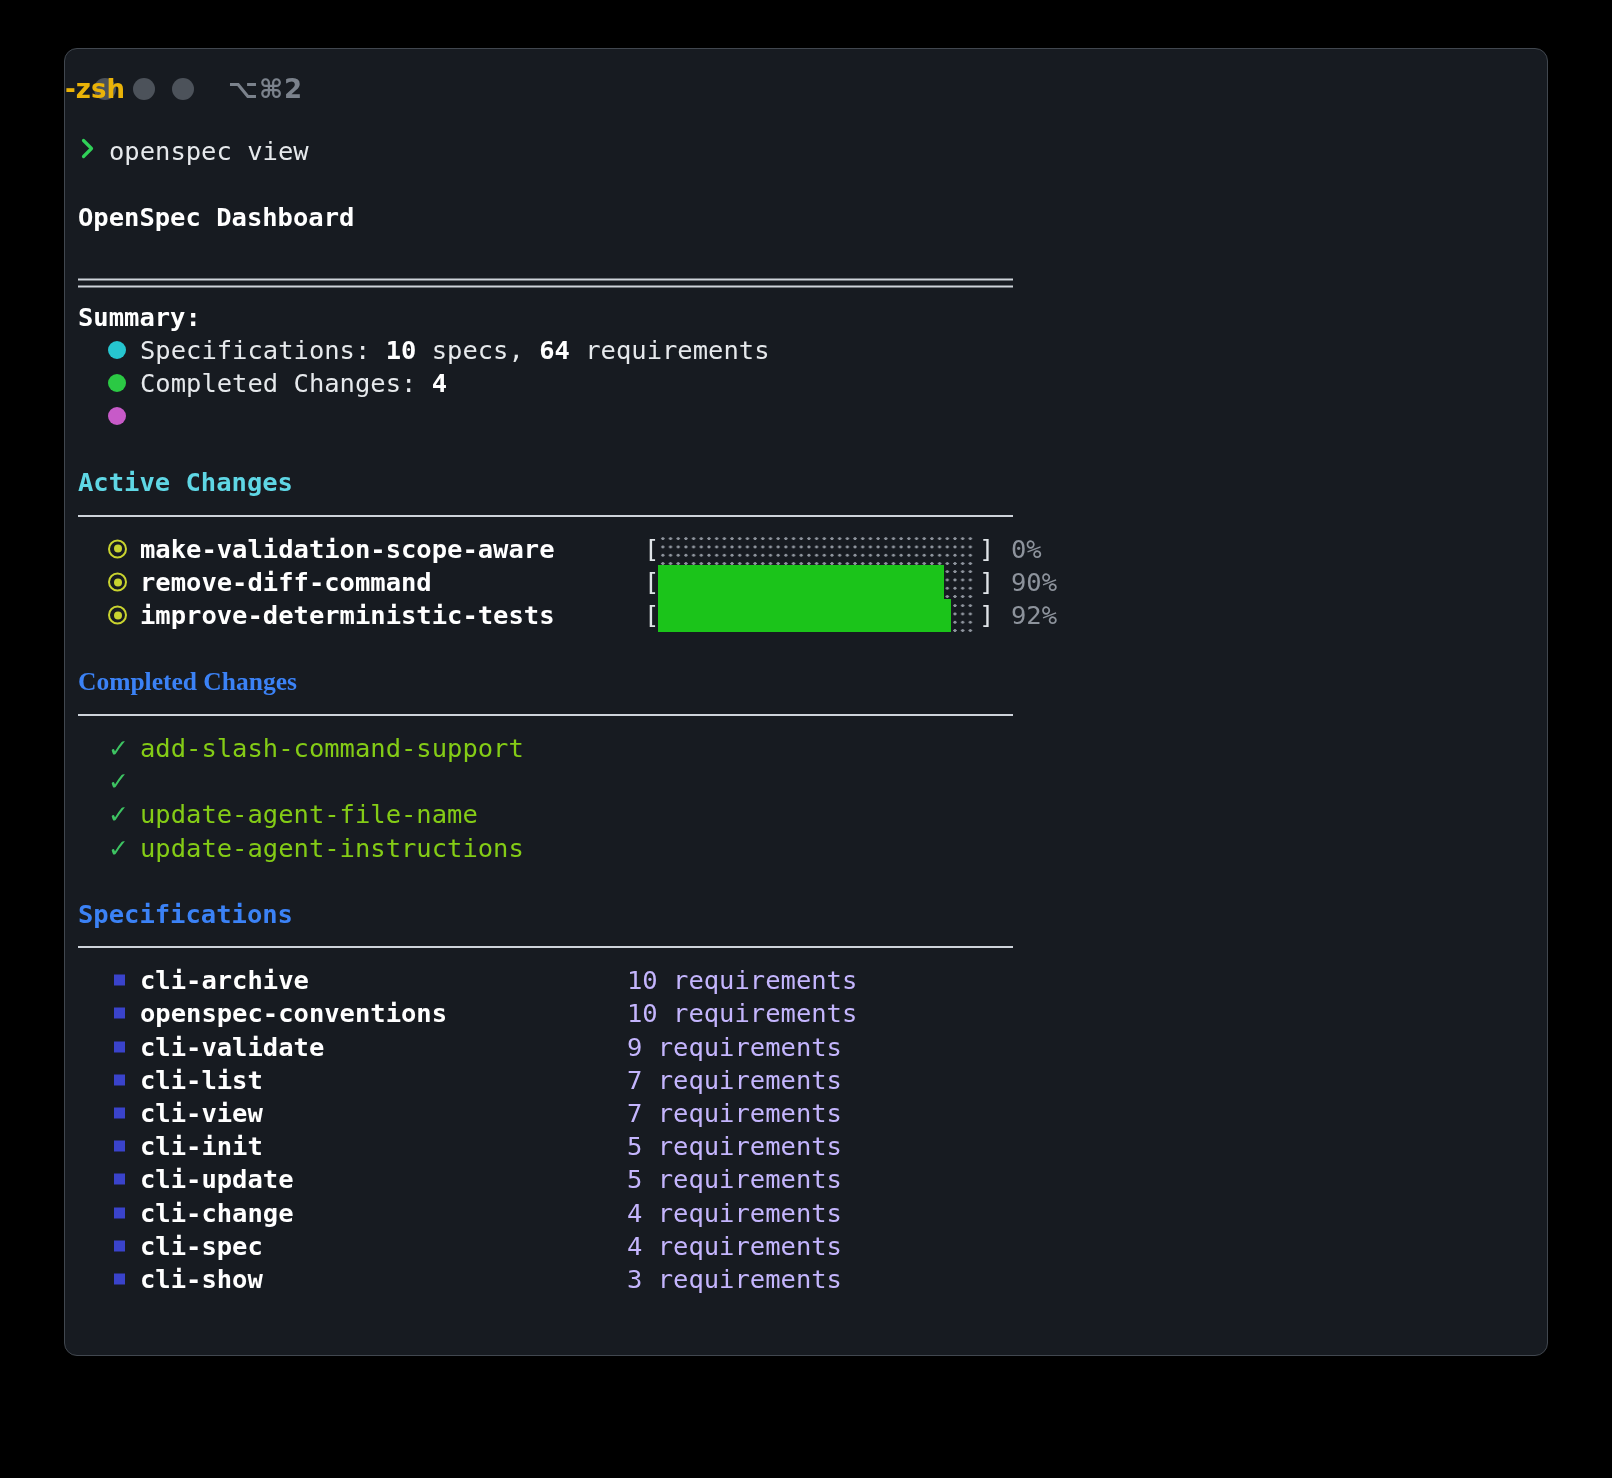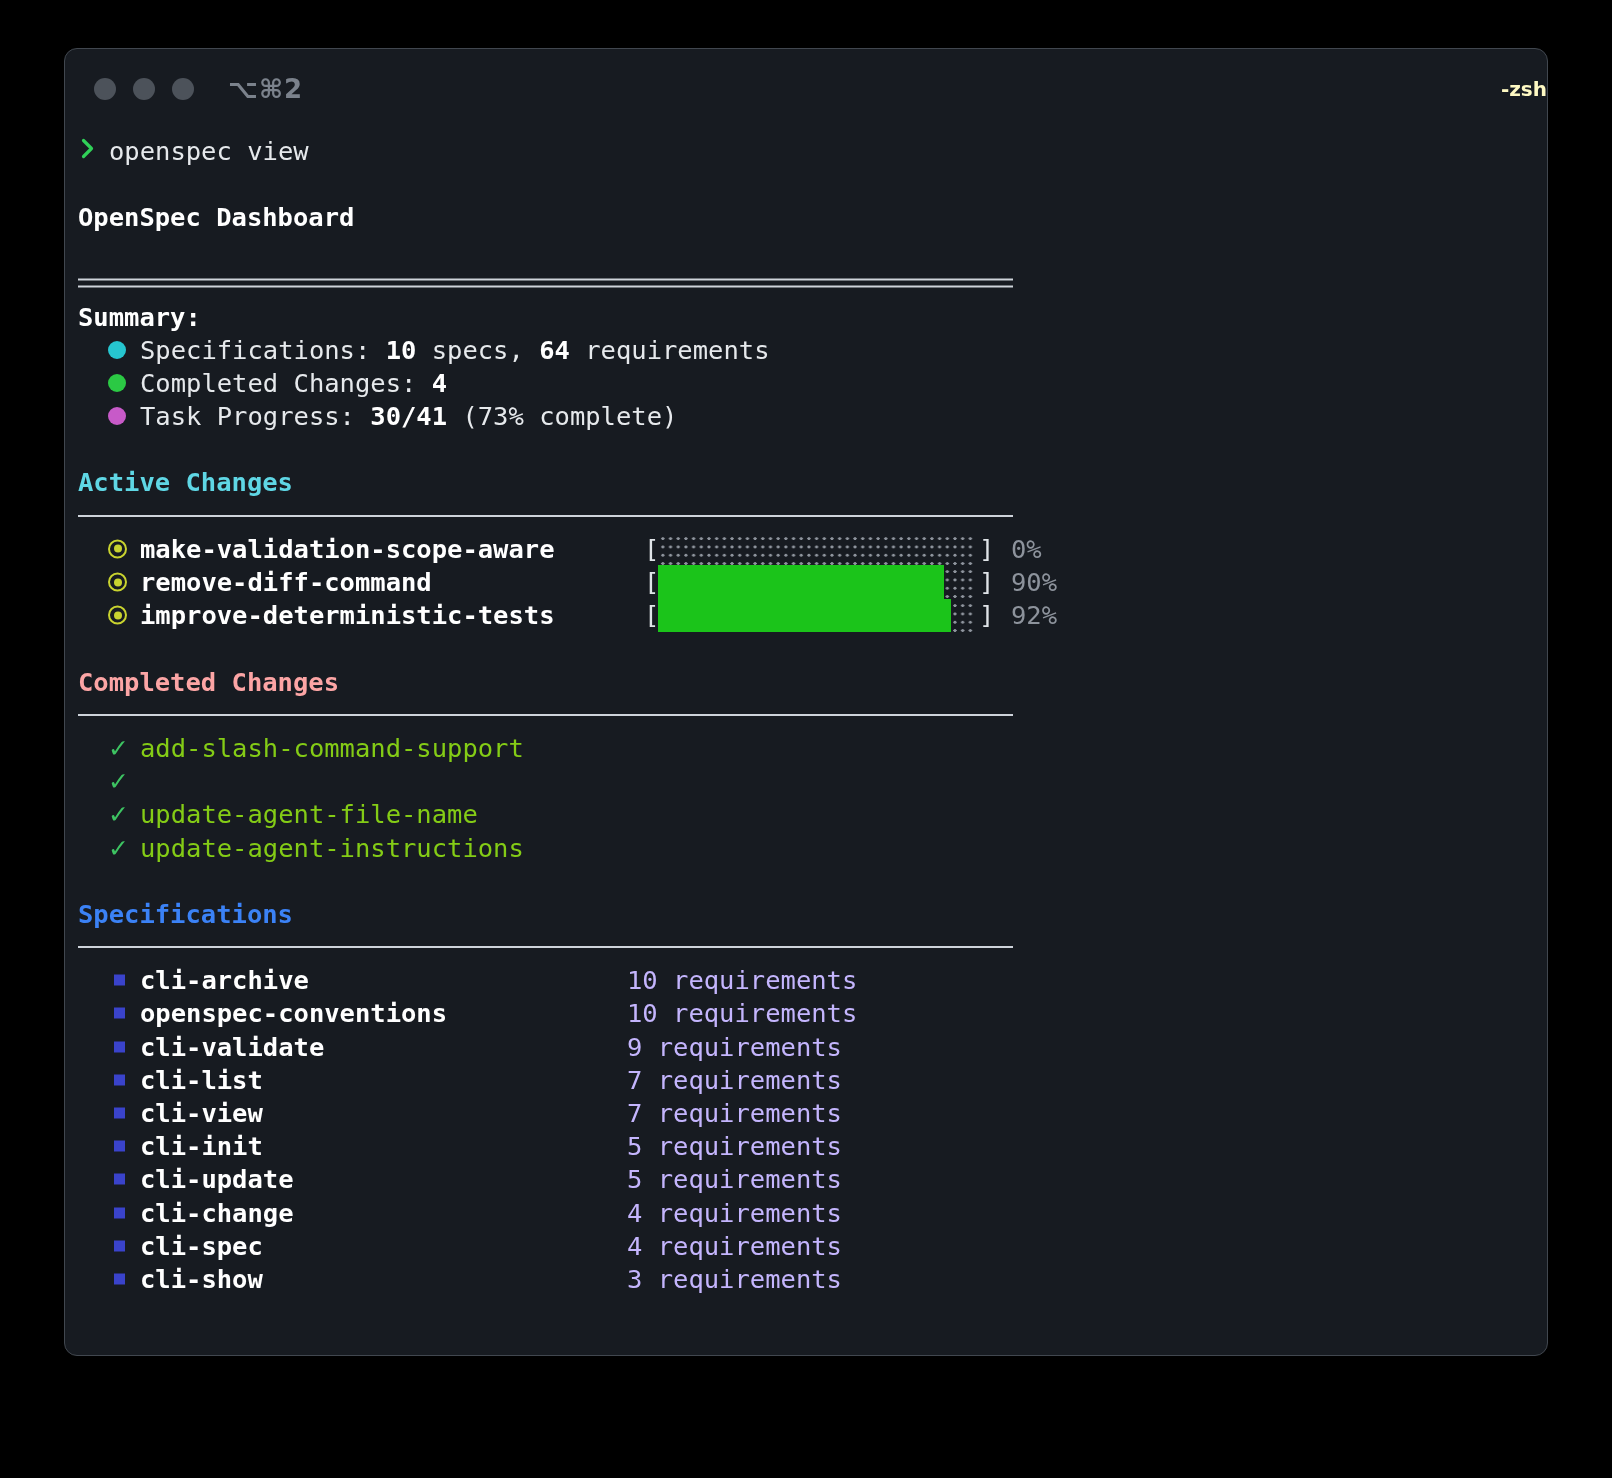--- a/index.html
+++ b/index.html
@@ -25,41 +25,41 @@
     display:flex; align-items:center;
   }
   .lights { display:flex; gap:17px; margin-left:29px; }
   .light { width:22px; height:22px; border-radius:50%; background:#4c525a; }
   .tab-shortcut {
     position:absolute; left:163px; top:50%; transform:translateY(-50%);
     color:#7b828c; font-family:"DejaVu Sans", sans-serif;
     font-weight:bold; font-size:26px; letter-spacing:1px;
   }
   .win-title {
-    position:absolute; left:0; right:0; text-align:right;
-    color:#fef9c3; font-family:"DejaVu Sans", sans-serif;
-    font-weight:bold; font-size:20px;
+    position:absolute; left:0; right:0; text-align:left;
+    color:#eab308; font-family:"DejaVu Sans", sans-serif;
+    font-weight:bold; font-size:26px;
   }
   
   .screen {
     padding:6px 13px 0 13px;
     font-size:25.5px;
     color:#e6e9ec;
   }
   .row { height:33.2px; position:relative; }
   .txt {
     position:absolute; left:62px; top:50%; transform:translateY(-50%);
     white-space:pre;
   }
   .txt-0 { left:0; }
   .txt-cmd { left:31px; }
   .bd { font-weight:bold; color:#ffffff; }
   .heading { font-weight:bold; }
   .hc-cyan  { color:#5fd7e5; }
-  .hc-green { color:#fca5a5; }
+  .hc-green { color:#3b82f6;font-family:Liberation Serif, serif; }
   .hc-blue  { color:#3b82f6; }
   
   .sep, .sep2 {
     position:absolute; left:0; top:50%; transform:translateY(-50%);
     width:935px;
   }
   .sep  { height:2px; background:#ced3da; }
   .sep2 { height:9px; border-top:2.5px solid #ced3da; border-bottom:2.5px solid #ced3da; }
   
   .b-circle {
@@ -154,21 +154,20 @@
     </div>
 
 
     <div class="row">
       <span class="b-circle c-green"></span>
       <span class="txt"><span>Completed Changes: </span><span class="bd">4</span></span>
     </div>
 
     <div class="row">
       <span class="b-circle c-magenta"></span>
-      <span class="txt"><span>Task Progress: </span><span class="bd">30/41</span><span> (73% complete)</span></span>
     </div>
 
     <div class="row"></div>
 
     <div class="row">
       <span class="txt txt-0 heading hc-cyan">Active Changes</span>
     </div>
     <div class="row">
       <div class="sep"></div>
     </div>

